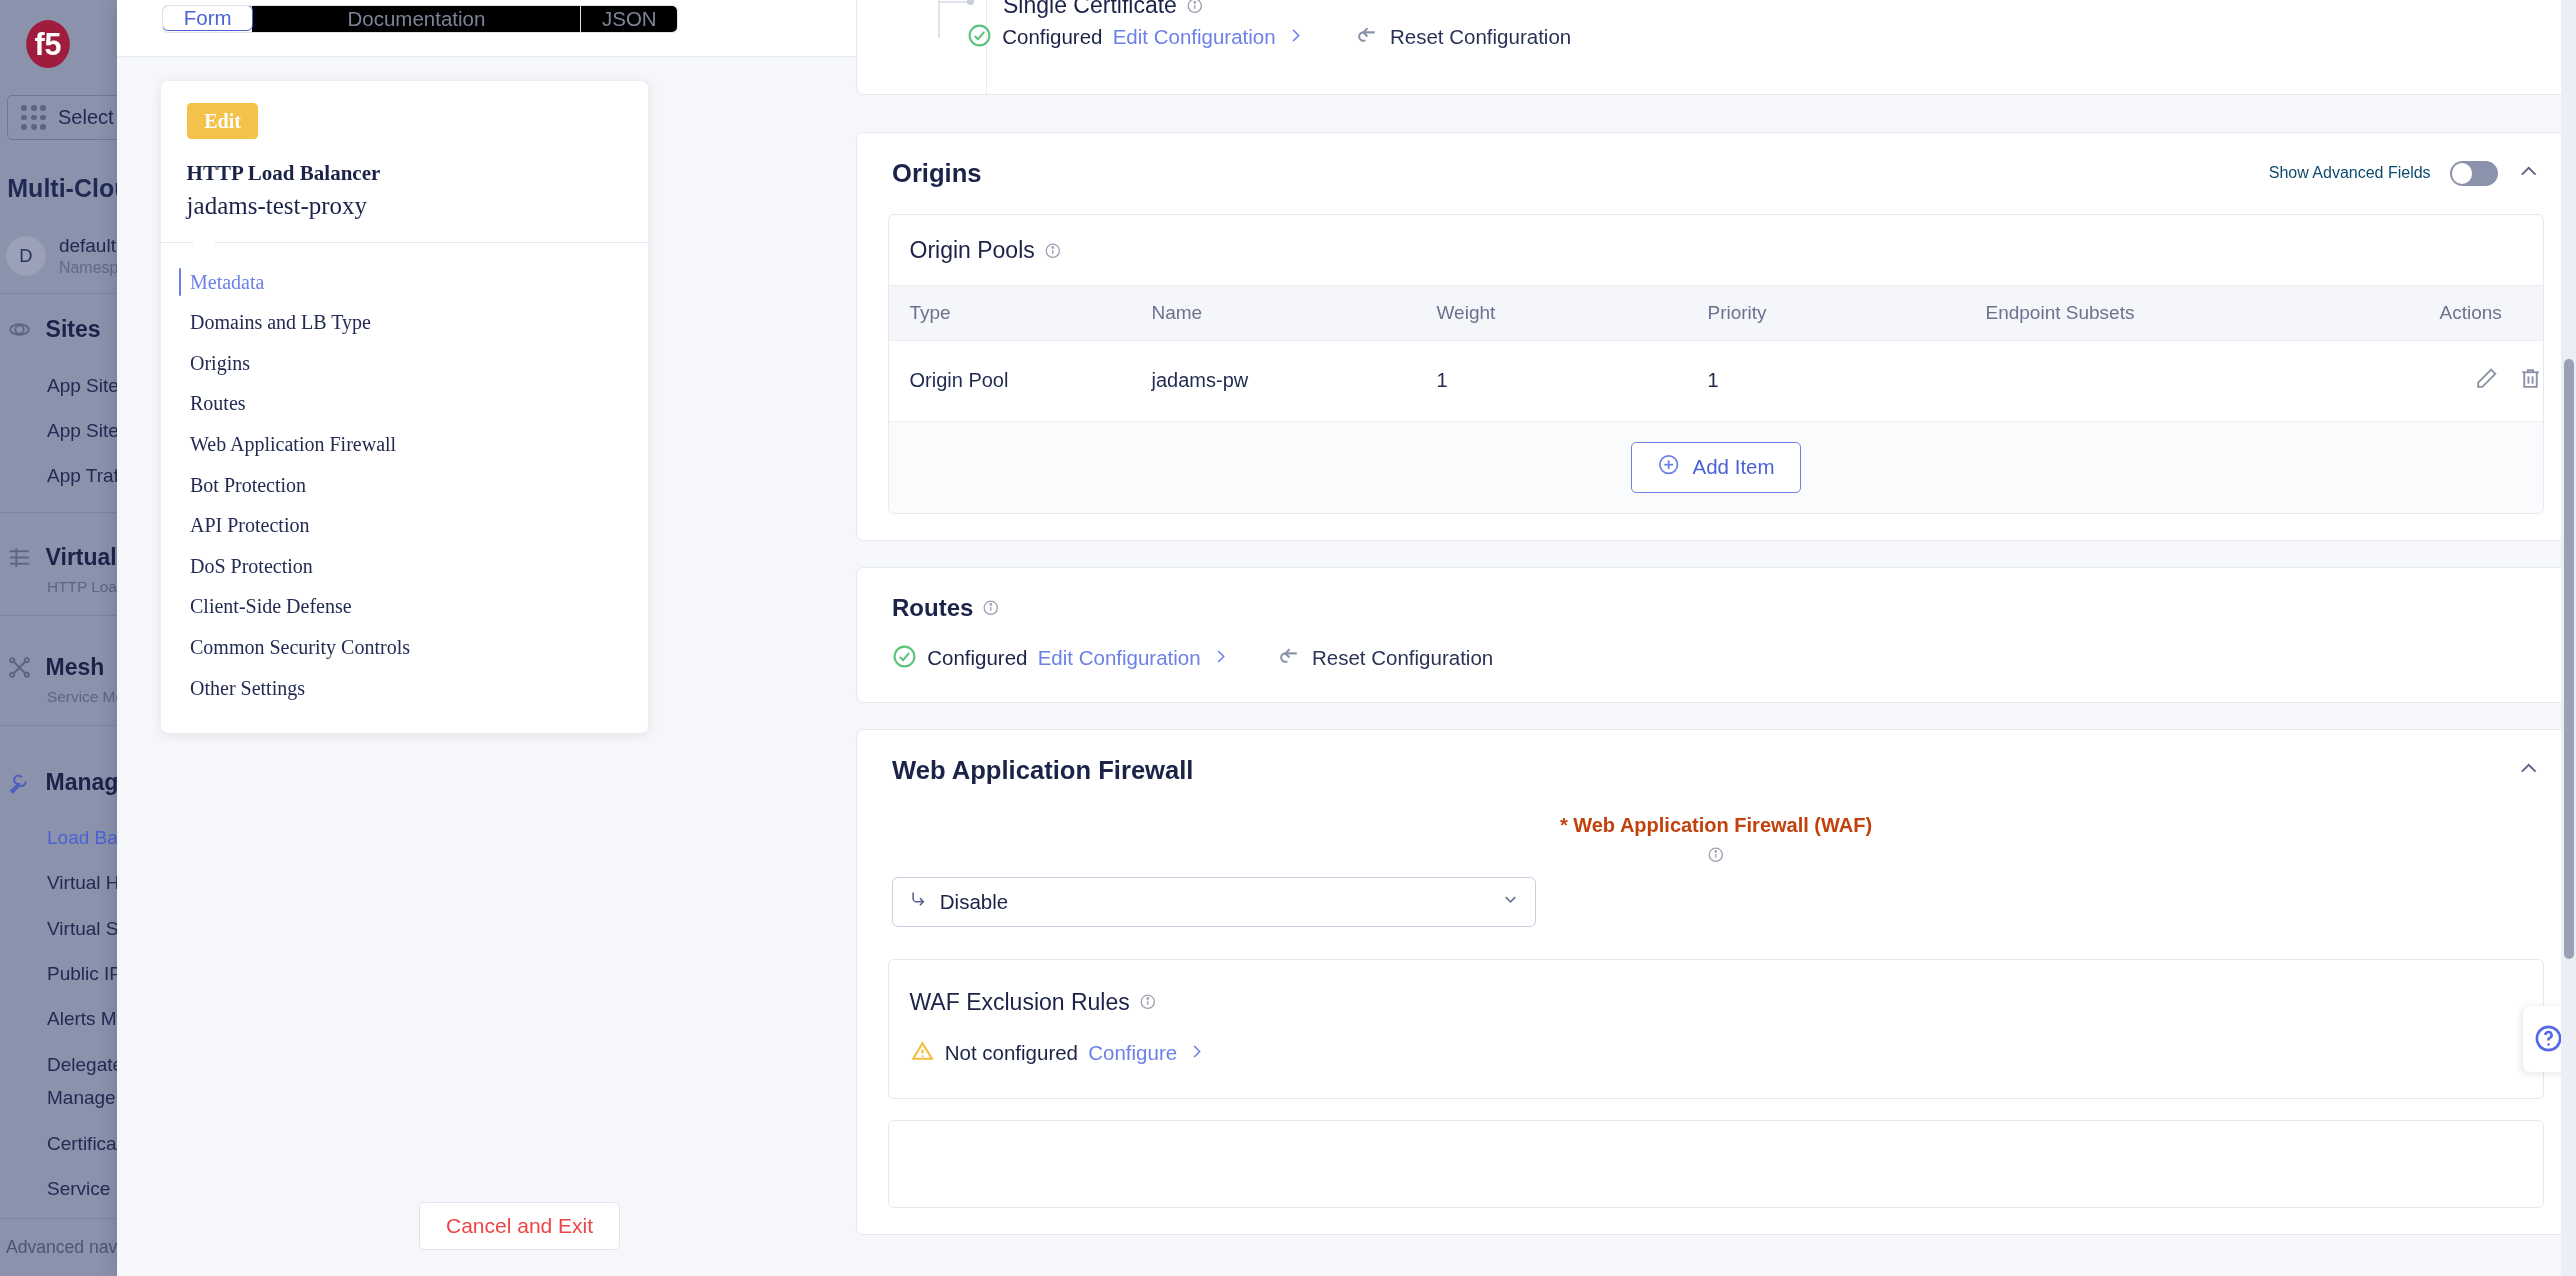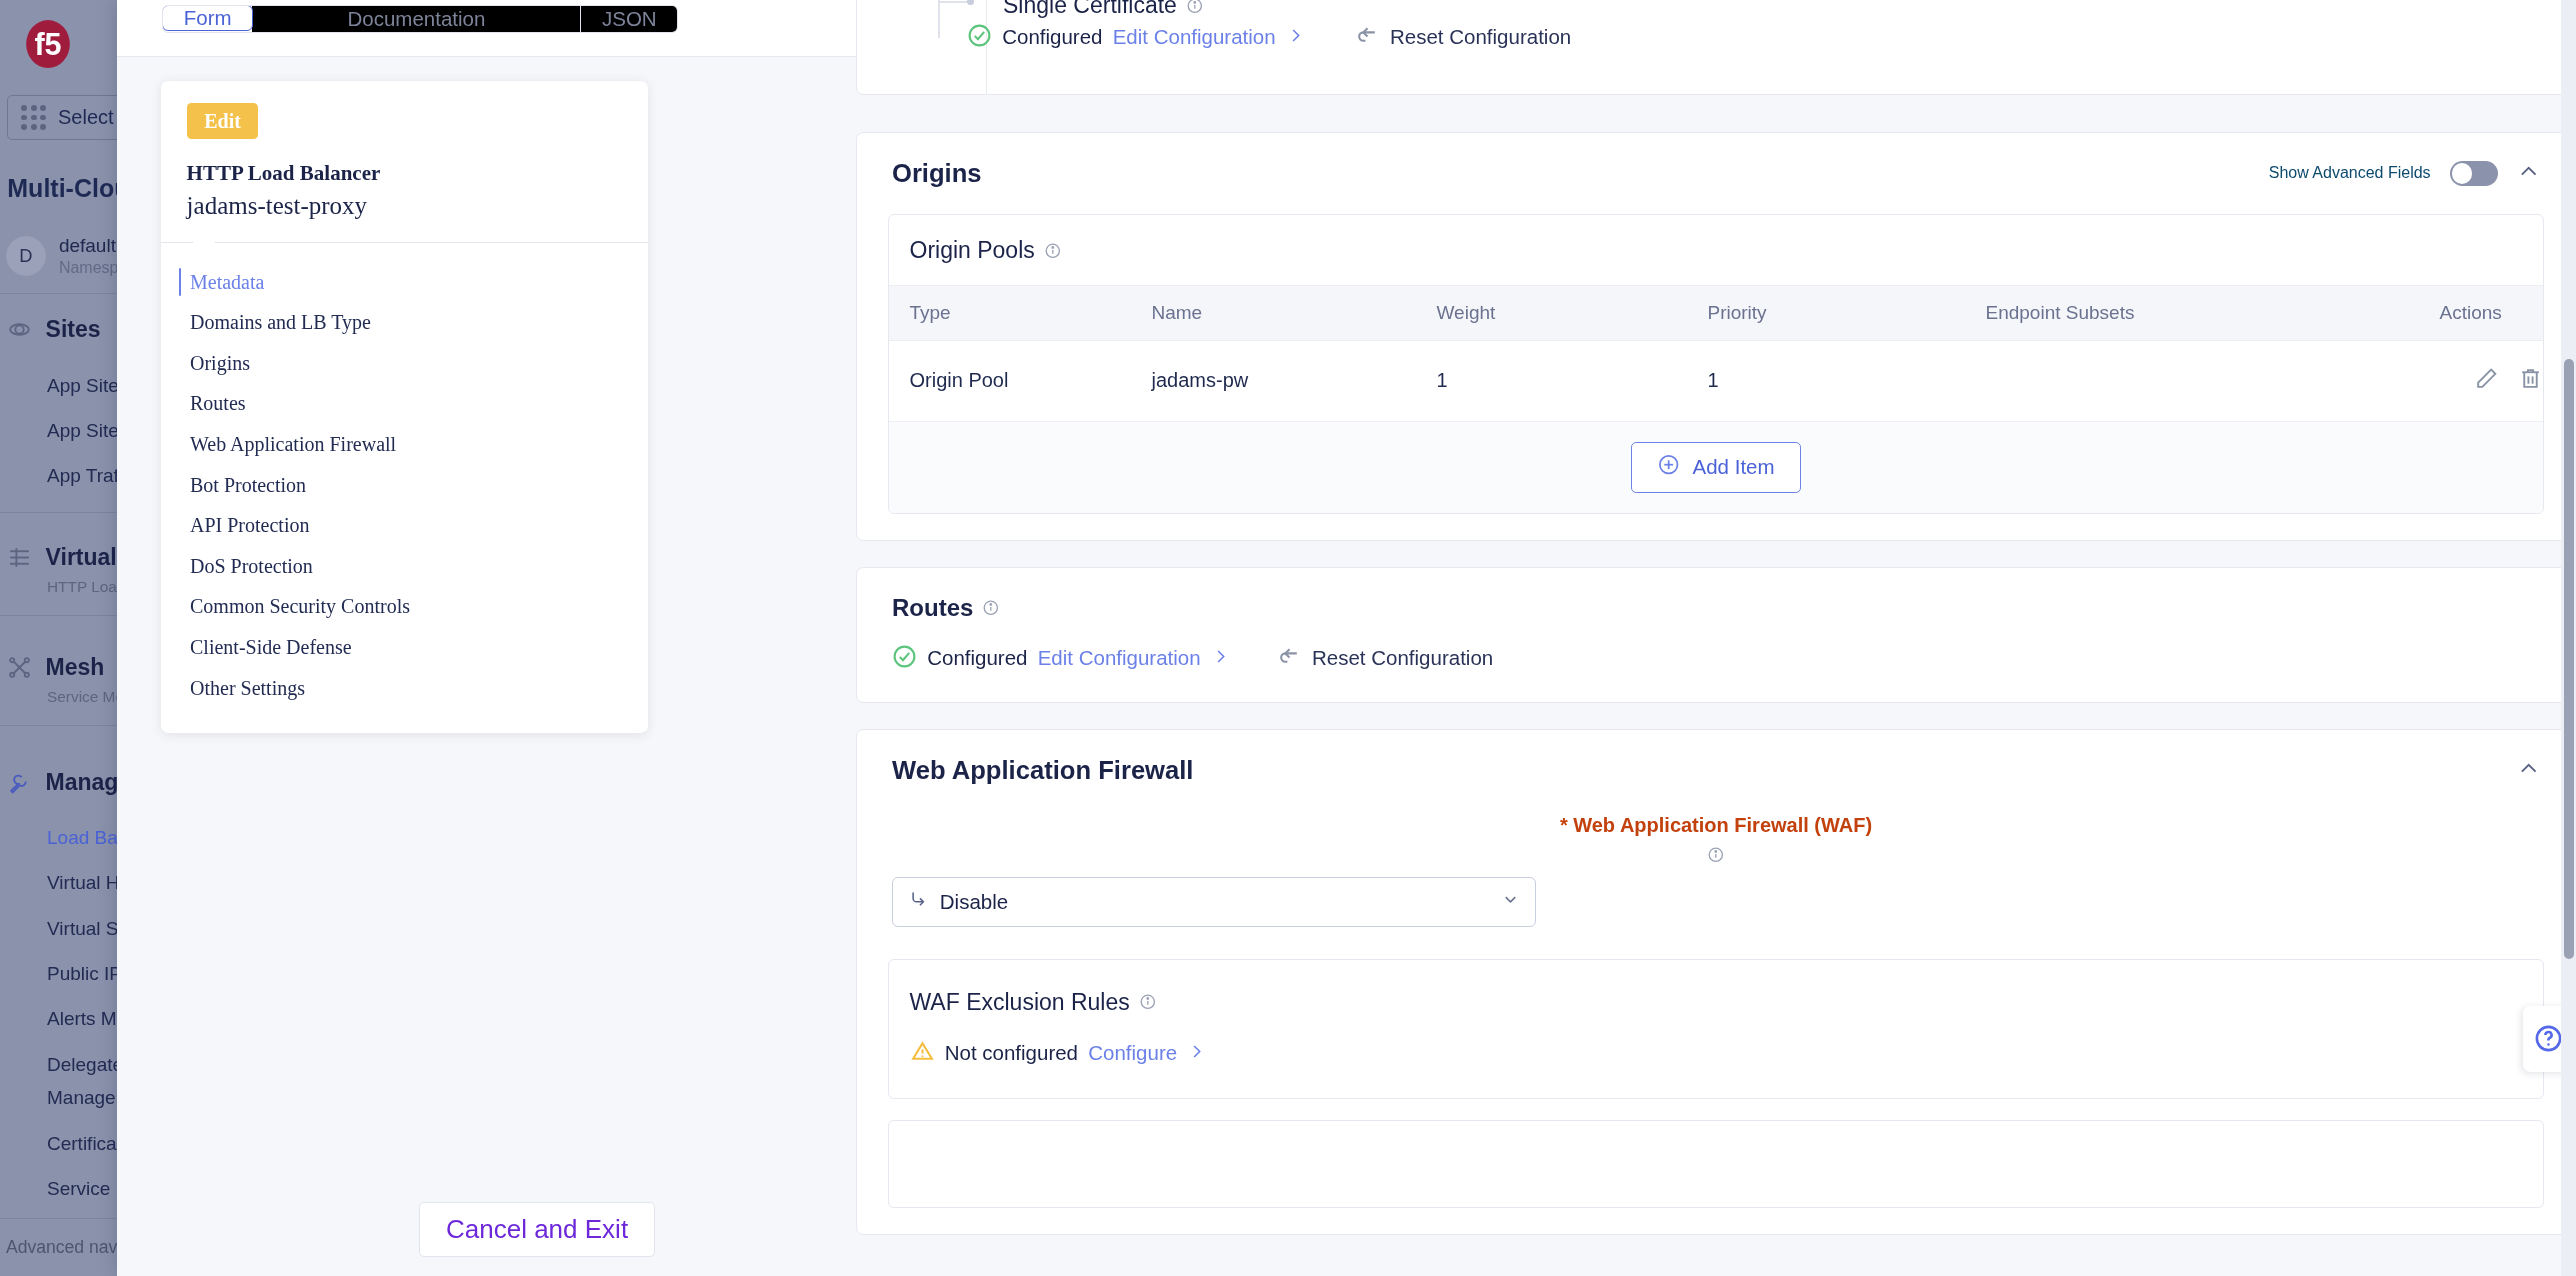--- a/index.html
+++ b/index.html
@@ -114,21 +114,21 @@
     padding: 8.8px 0 8.8px 29px; font-size: 20px; color: #222b52; position: relative;
   }
   .step.current { color: #6b81e8; }
   .step.current::before {
     content: ""; position: absolute; left: 17.6px; top: 5.9px; bottom: 5.9px;
     width: 2.9px; background: #6b81e8; border-radius: 1.5px;
   }
   .cancel-exit {
     position: absolute; left: 302px; top: 1202px;
     background: #fff; border: 0.7px solid #e1e4ec; border-radius: 5.1px;
-    font-size: 26px; color: #6d28d9; padding: 11px 26px;
+    font-size: 21px; color: #ef4444; padding: 11px 26px;
   }
 
   
   .content {
     position: absolute; left: 739px; top: 0; width: 1720px; height: 1276px;
   }
   .panel {
     background: #ffffff; border: 0.7px solid #e6e8f0; border-radius: 7.3px;
     margin-bottom: 26px; position: relative;
   }
@@ -388,22 +388,22 @@
     <div class="cfg-divider"></div>
     <div class="steps">
       <div class="step current">Metadata</div>
       <div class="step">Domains and LB Type</div>
       <div class="step">Origins</div>
       <div class="step">Routes</div>
       <div class="step">Web Application Firewall</div>
       <div class="step">Bot Protection</div>
       <div class="step">API Protection</div>
       <div class="step">DoS Protection</div>
+      <div class="step">Client-Side Defense</div>
       <div class="step">Common Security Controls</div>
-      <div class="step">Client-Side Defense</div>
       <div class="step">Other Settings</div>
     </div>
   </div>
 
   <button class="cancel-exit">Cancel and Exit</button>
 
   <div class="content">
 
     <div class="partial-top">
       <div class="tree-line"></div>

